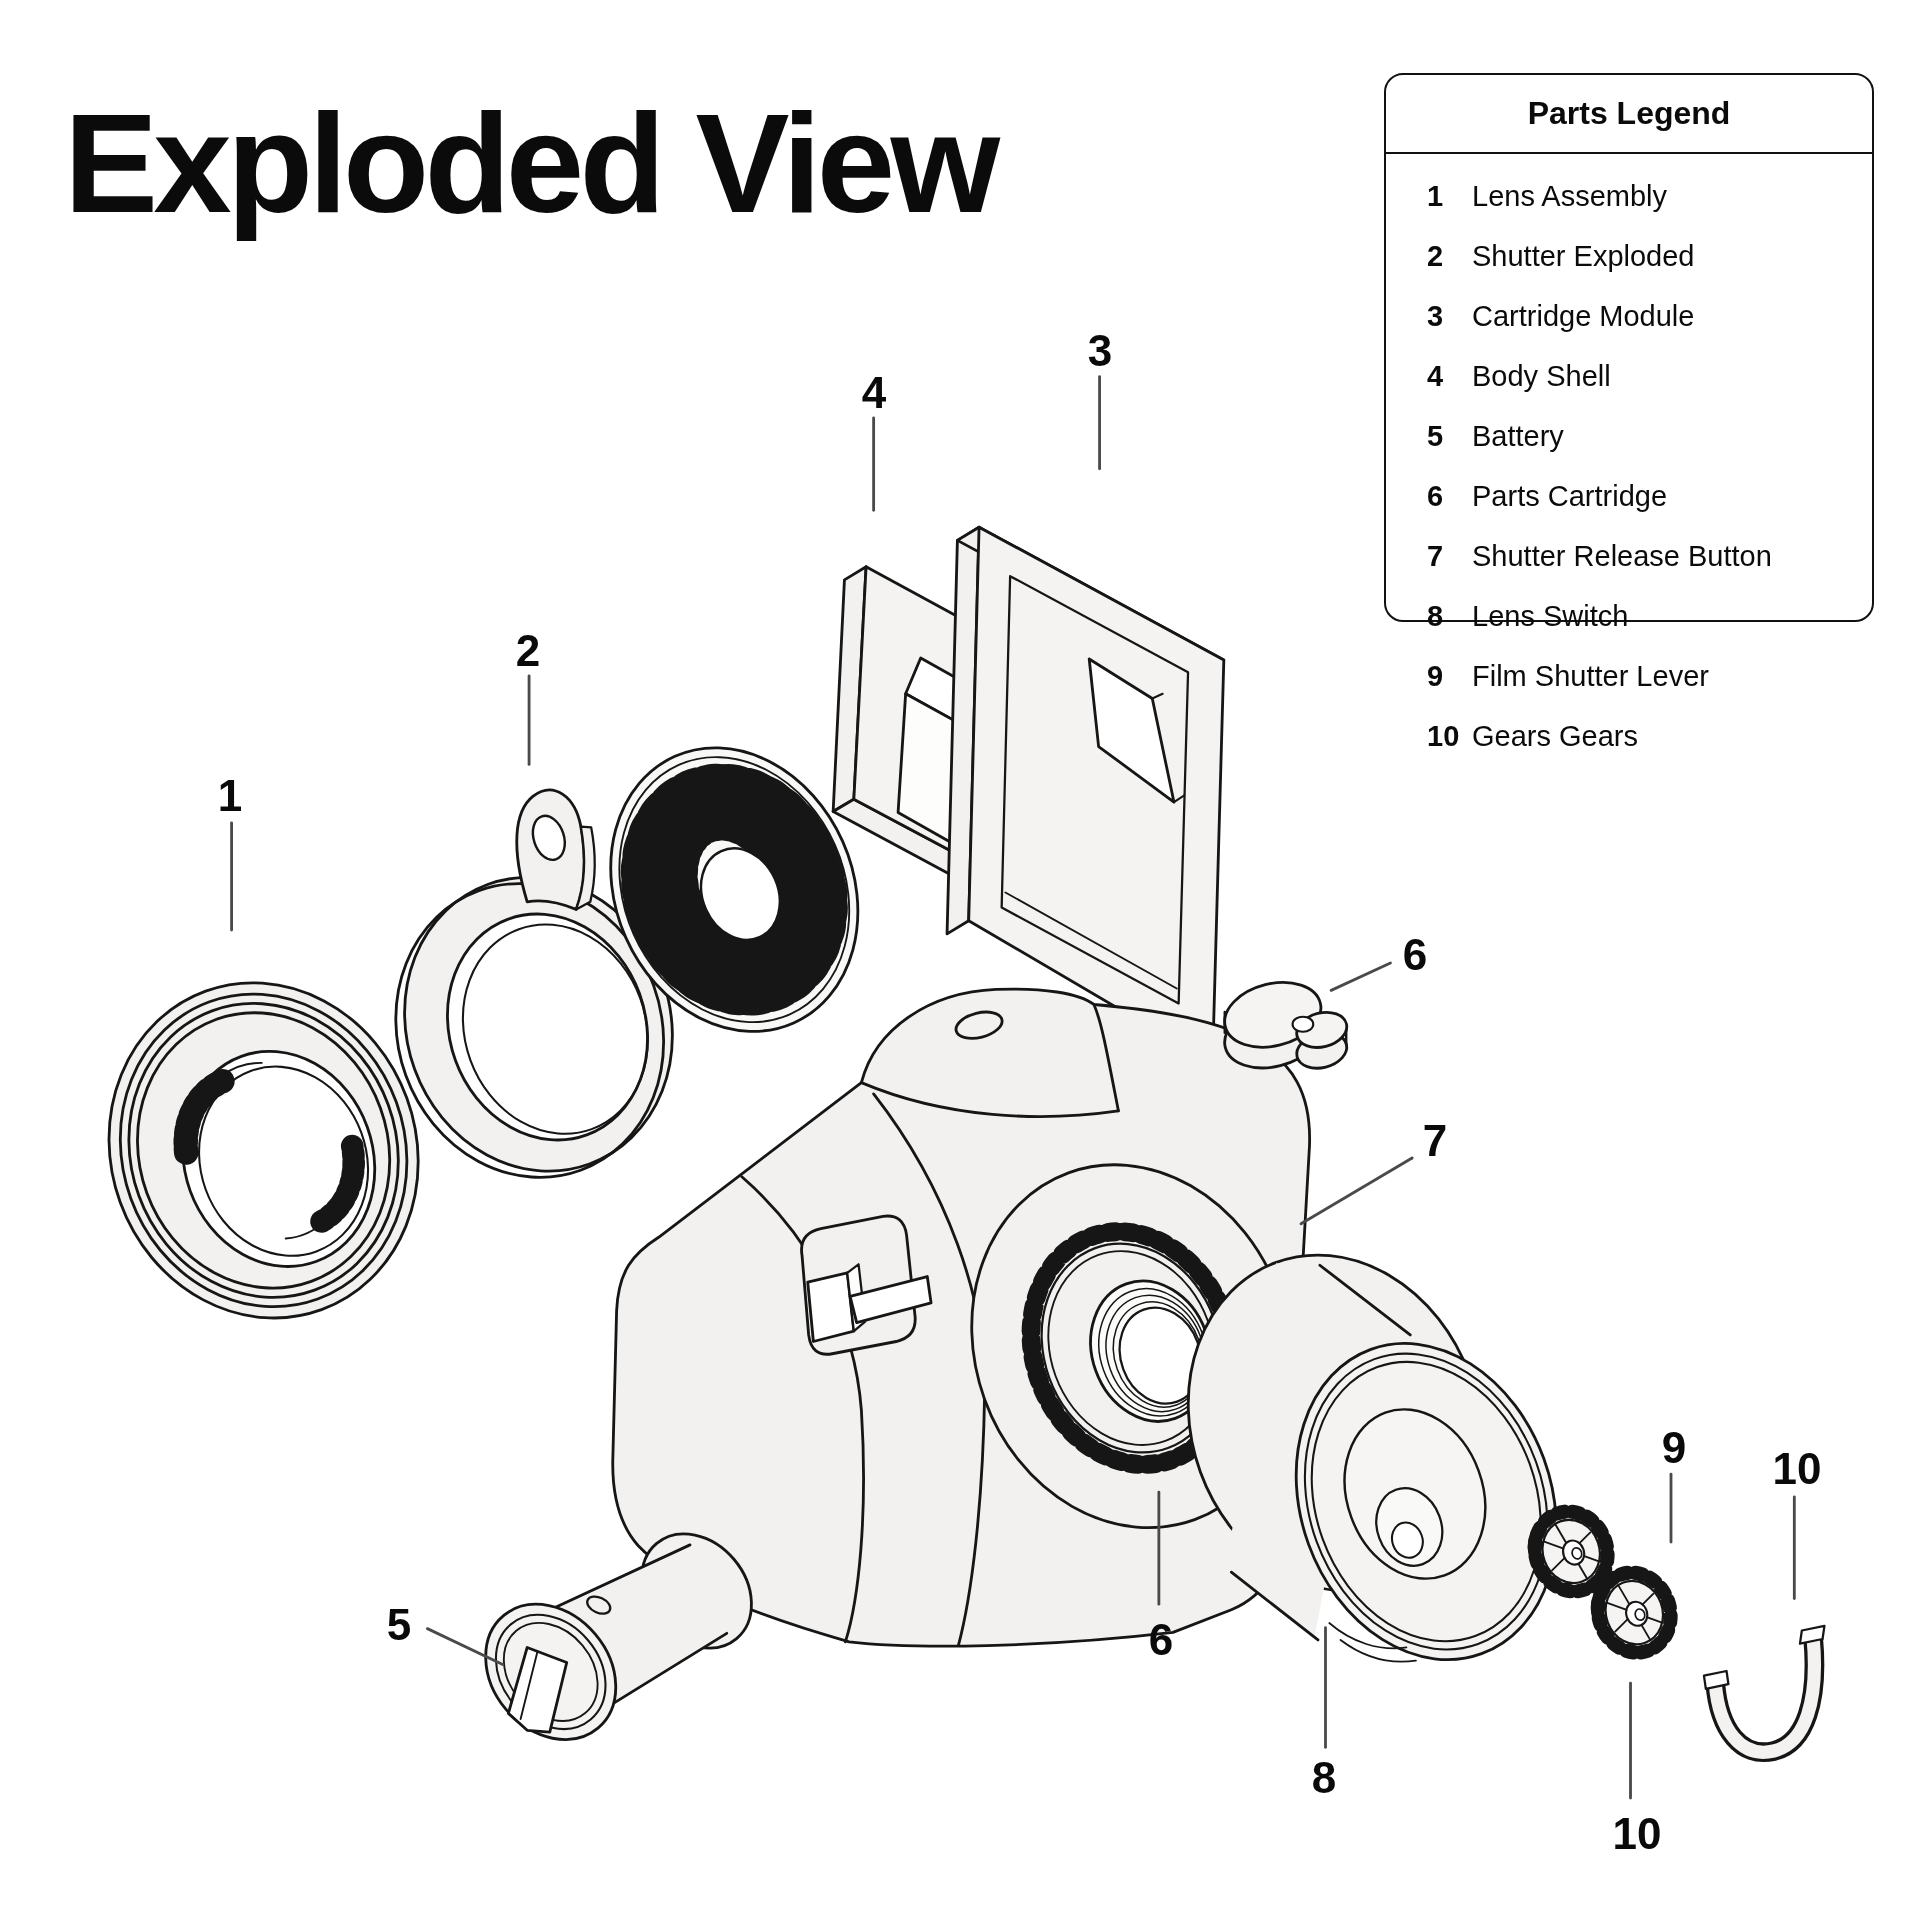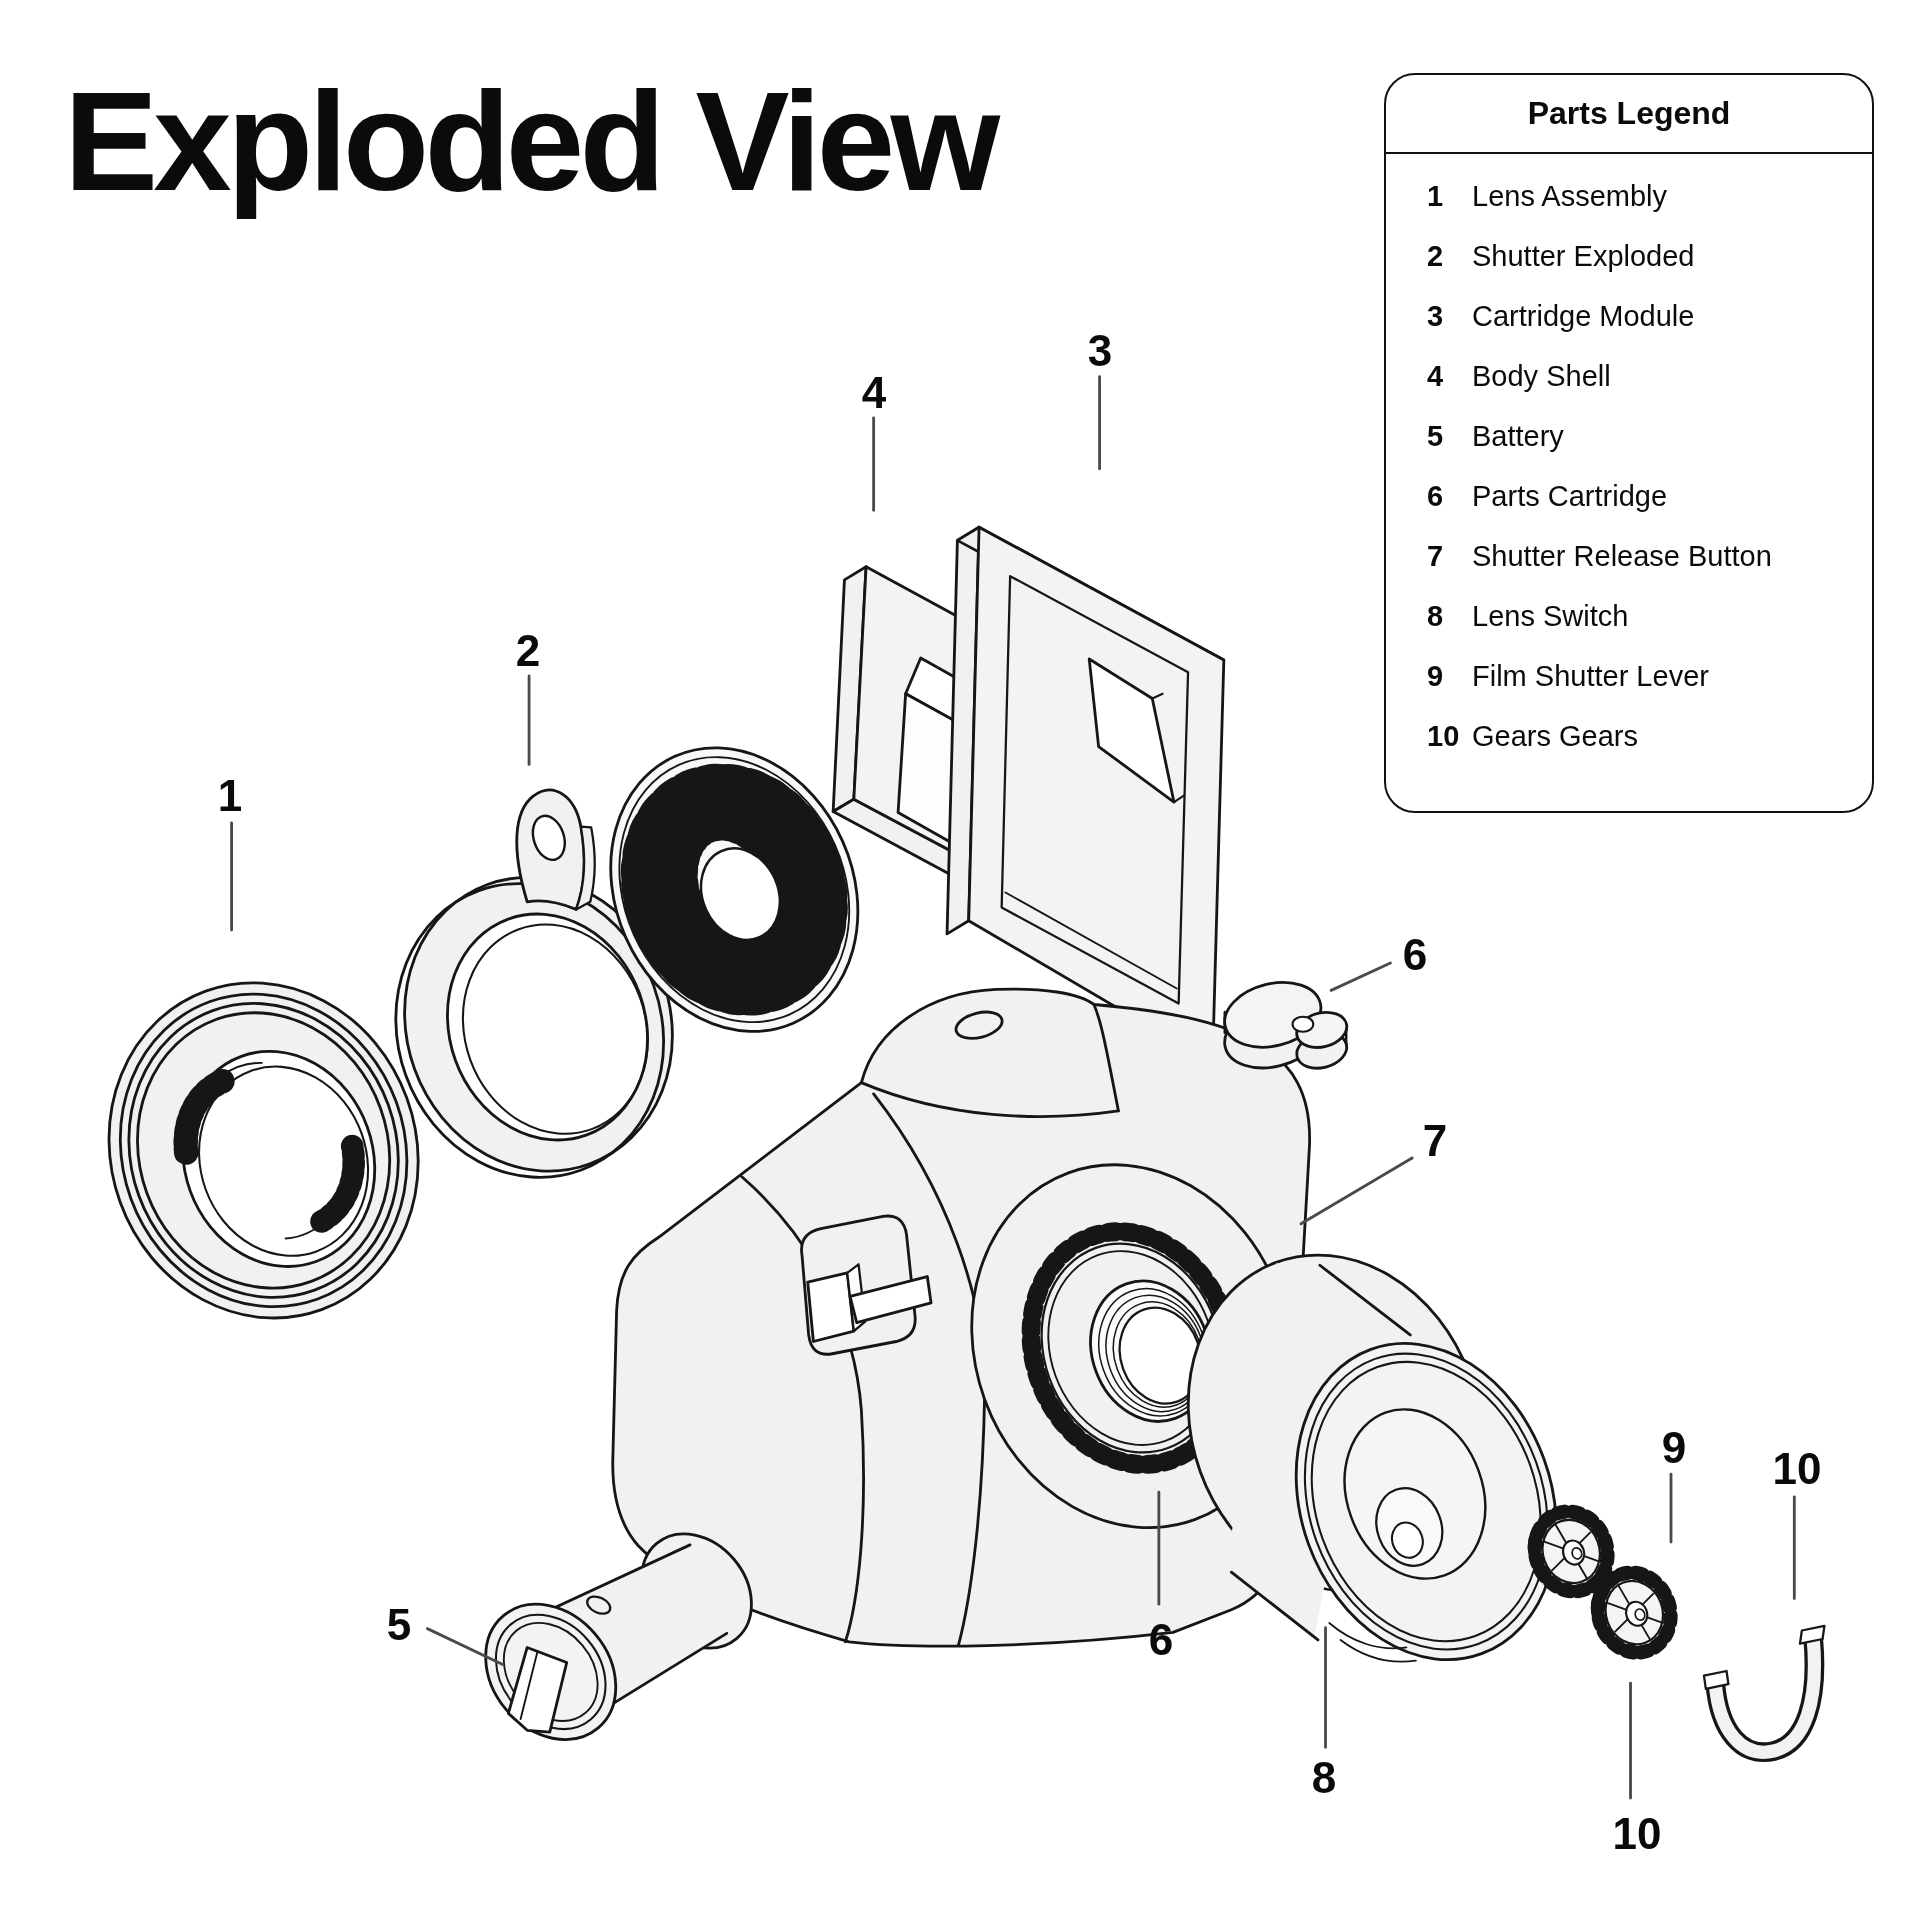--- a/index.html
+++ b/index.html
@@ -2,27 +2,27 @@
 <html style="font-size:15px"><head>
 <meta charset="utf-8">
 <style>
   html,body{margin:0;padding:0;background:#ffffff;}
   .stage{
     position:relative;width:1928px;height:1928px;background:#ffffff;
     font-family:"Liberation Sans", sans-serif;overflow:hidden;
   }
   .stage svg{position:absolute;left:0;top:0;}
   .page-title{
-    position:absolute;left:64px;top:60px;
+    position:absolute;left:64px;top:82px;
     font-size:141px;font-weight:700;letter-spacing:-4.7px;color:#0b0b0b;
     white-space:nowrap;
   }
   .legend{
-    position:absolute;left:1384px;top:73px;width:490px;height:740px;
-    border:2.8px solid #111;border-radius:31px;background:#ffffff;box-sizing:border-box;
+    position:absolute;left:1384px;top:73px;width:490px;height:549px;
+    border:2.8px solid #111;border-radius:19px;background:#ffffff;box-sizing:border-box;
   }
   .legend-header{
     height:77px;border-bottom:2.8px solid #111;display:flex;align-items:center;justify-content:center;
   }
   .legend-title{font-size:32px;font-weight:700;color:#0b0b0b;}
   .legend-rows{padding-top:12.2px;}
   .legend-row{height:60px;display:flex;align-items:center;padding:0 0 0 41px;}
   .legend-num{width:45px;font-size:29px;font-weight:700;color:#0b0b0b;flex:0 0 45px;}
   .legend-label{font-size:29px;font-weight:400;color:#0b0b0b;}
   .callout{

